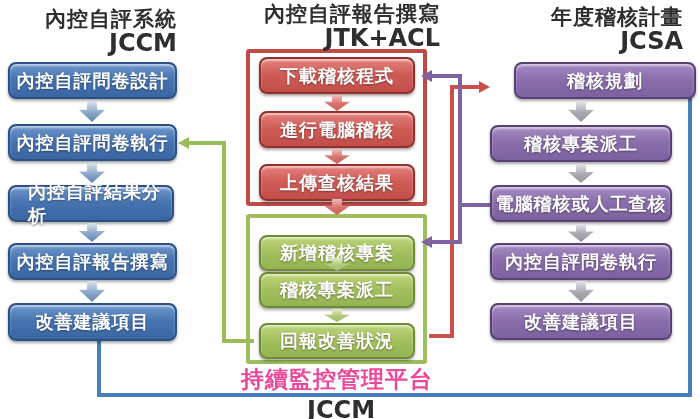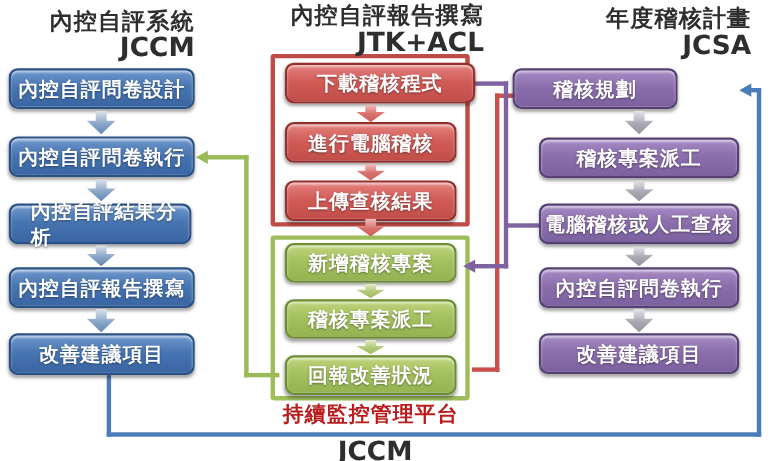--- a/index.html
+++ b/index.html
@@ -32,21 +32,21 @@
 
   .seg{position:absolute;z-index:3;}
   .seg.c-blue{background:#4a7ebb;}
   .seg.c-green{background:#9bbb59;}
   .seg.c-red{background:#c9504b;}
   .seg.c-purple{background:#7f63a1;}
   .tri{position:absolute;width:0;height:0;z-index:3;}
   .tri-left{border-top:6px solid transparent;border-bottom:6px solid transparent;border-right:11px solid;}
   .tri-right{border-top:6px solid transparent;border-bottom:6px solid transparent;border-left:11px solid;}
 
-  .footer-cn{position:absolute;text-align:center;color:#b91c1c;font-size:19px;font-weight:bold;letter-spacing:1px;z-index:2;}
+  .footer-cn{position:absolute;text-align:center;color:#ec4899;font-size:23px;font-weight:bold;letter-spacing:1px;z-index:2;}
   .footer-code{position:absolute;text-align:center;color:#2e2e2e;font-size:24px;font-weight:600;z-index:6;}
 </style>
 </head>
 <body>
 
 <div id="canvas">
 
   <div class="hdr" style="left:7px;top:7px;width:170px;">
     <div class="hdr-cn">內控自評系統</div>
     <div class="hdr-code">JCCM</div>
@@ -64,36 +64,36 @@
   <div class="blockarrow arr-steelblue" style="left:79px;top:101px;height:21px;"></div>
   <div class="node blue" style="left:8px;top:124px;width:169px;height:37px;">內控自評問卷執行</div>
   <div class="blockarrow arr-steelblue" style="left:79px;top:163px;height:20px;"></div>
   <div class="node blue" style="left:8px;top:185px;width:166px;height:37px;padding-left:18px;">內控自評結果分析</div>
   <div class="blockarrow arr-steelblue" style="left:79px;top:223px;height:19px;"></div>
   <div class="node blue" style="left:8px;top:243px;width:169px;height:37px;">內控自評報告撰寫</div>
   <div class="blockarrow arr-steelblue" style="left:79px;top:281px;height:21px;"></div>
   <div class="node blue" style="left:8px;top:303px;width:169px;height:38px;">改善建議項目</div>
 
   <div class="group red" style="left:246px;top:49px;width:181px;height:157px;"></div>
-  <div class="node red" style="left:259px;top:57px;width:173px;height:37px;">下載稽核程式</div>
+  <div class="node red" style="left:259px;top:57px;width:156px;height:37px;">下載稽核程式</div>
   <div class="blockarrow arr-pink" style="left:324px;top:95px;height:16px;"></div>
   <div class="node red" style="left:259px;top:111px;width:156px;height:37px;">進行電腦稽核</div>
   <div class="blockarrow arr-pink" style="left:324px;top:149px;height:15px;"></div>
   <div class="node red" style="left:259px;top:164px;width:156px;height:37px;">上傳查核結果</div>
 
   <div class="blockarrow arr-pink" style="left:324px;top:199px;height:16px;"></div>
 
   <div class="group green" style="left:246px;top:214px;width:181px;height:150px;"></div>
-  <div class="node green" style="left:259px;top:221px;width:156px;height:36px;">新增稽核專案</div>
+  <div class="node green" style="left:259px;top:235px;width:156px;height:36px;">新增稽核專案</div>
   <div class="blockarrow arr-lightgreen" style="left:324px;top:258px;height:13px;"></div>
   <div class="node green" style="left:259px;top:272px;width:156px;height:36px;">稽核專案派工</div>
   <div class="blockarrow arr-lightgreen" style="left:324px;top:309px;height:13px;"></div>
   <div class="node green" style="left:259px;top:323px;width:156px;height:36px;">回報改善狀況</div>
 
-  <div class="node purple" style="left:466px;top:62px;width:150px;height:37px;">稽核規劃</div>
+  <div class="node purple" style="left:514px;top:62px;width:182px;height:37px;">稽核規劃</div>
   <div class="blockarrow arr-gray" style="left:568px;top:101px;height:21px;"></div>
   <div class="node purple" style="left:490px;top:125px;width:182px;height:37px;">稽核專案派工</div>
   <div class="blockarrow arr-gray" style="left:568px;top:164px;height:19px;"></div>
   <div class="node purple" style="left:490px;top:185px;width:182px;height:37px;">電腦稽核或人工查核</div>
   <div class="blockarrow arr-gray" style="left:568px;top:224px;height:18px;"></div>
   <div class="node purple" style="left:490px;top:243px;width:182px;height:37px;">內控自評問卷執行</div>
   <div class="blockarrow arr-gray" style="left:568px;top:281px;height:21px;"></div>
   <div class="node purple" style="left:490px;top:303px;width:182px;height:37px;">改善建議項目</div>
 
   <div class="footer-cn" style="left:237px;top:364px;width:200px;">持續監控管理平台</div>

